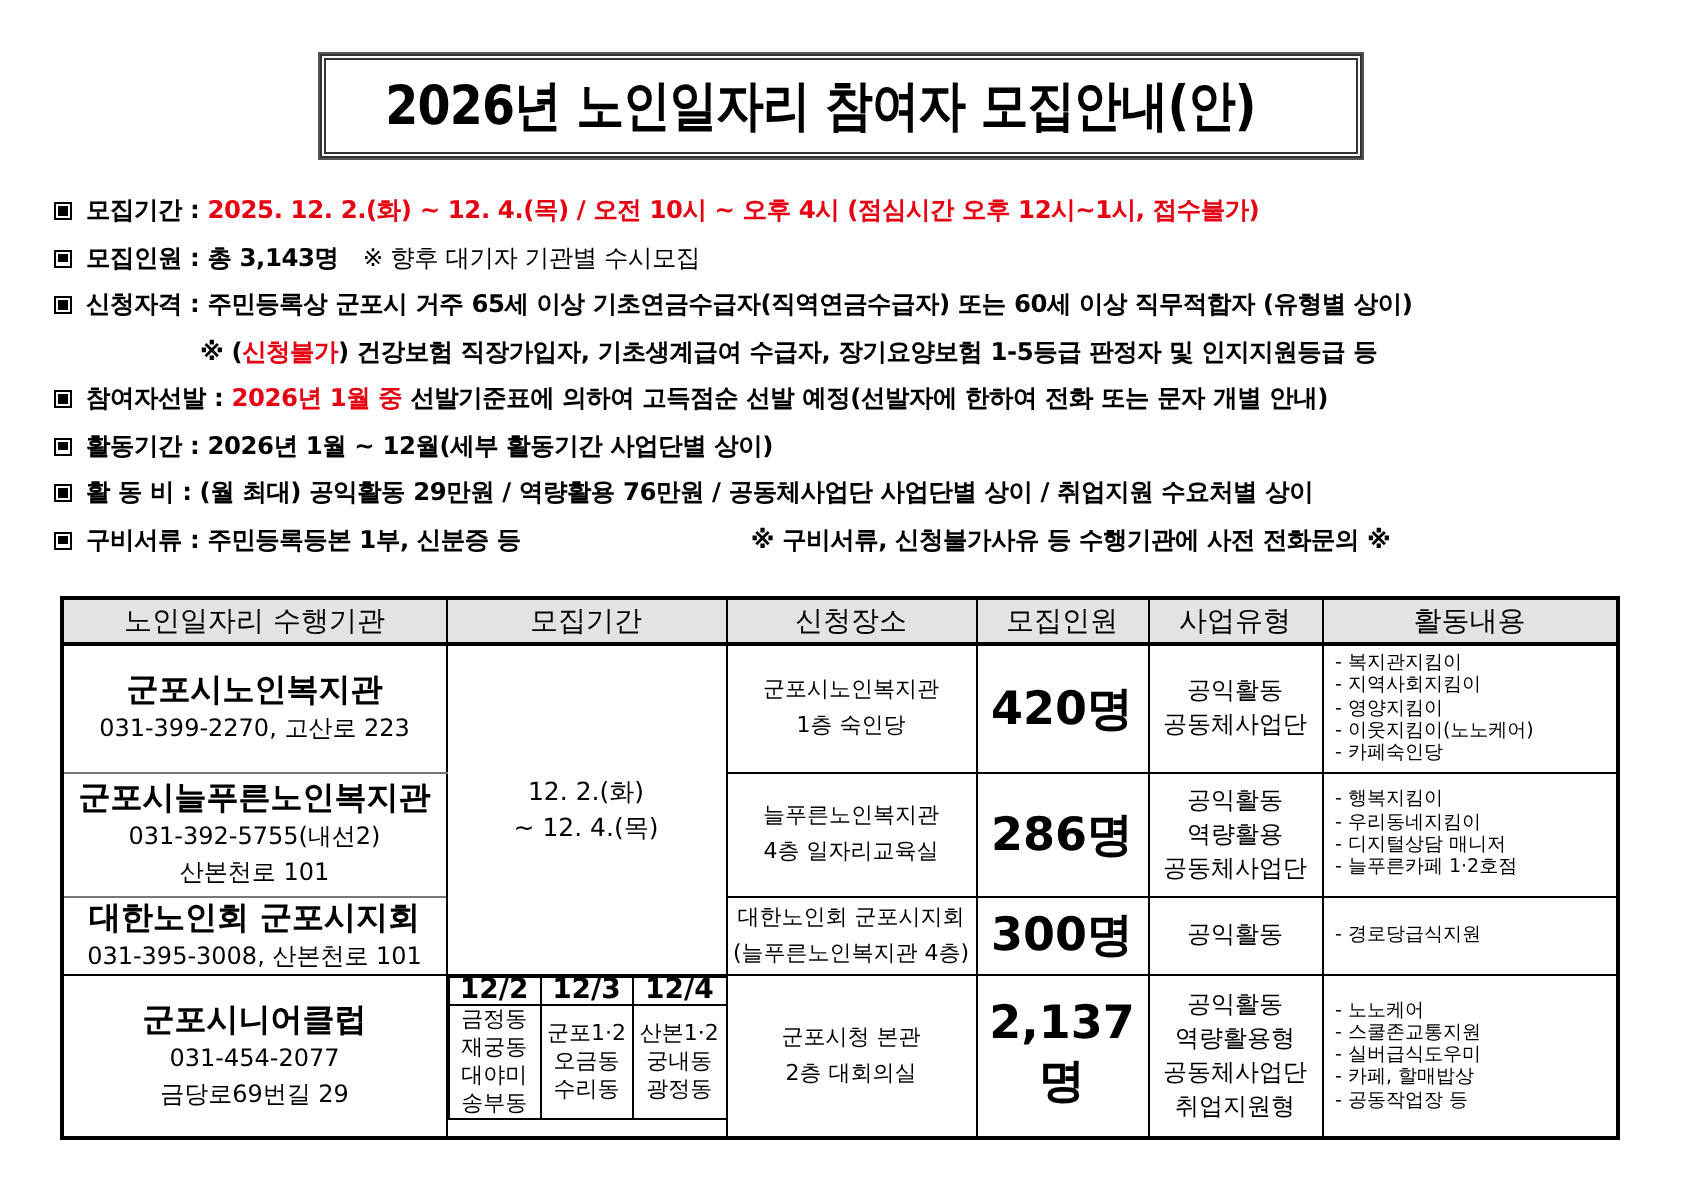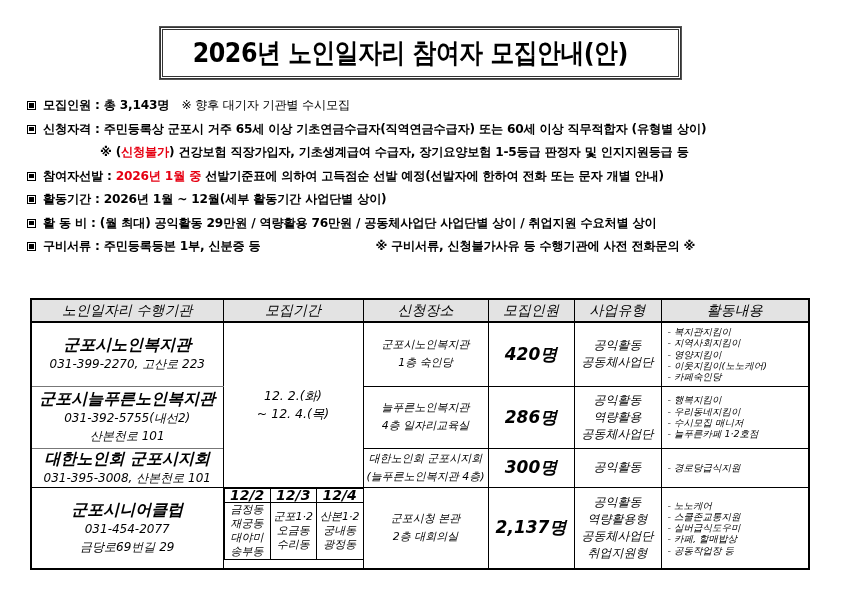--- a/index.html
+++ b/index.html
@@ -8,44 +8,47 @@
   .title-box .t { font-family: "DejaVu Sans", sans-serif; font-weight: bold; font-size: 27px; letter-spacing: -0.5px; transform: scaleX(0.88); white-space: nowrap; }
   .info { position: absolute; left: 27px; top: 94px; width: 800px; }
   .line { height: 23.5px; line-height: 23.5px; font-size: 12.2px; font-weight: bold; white-space: nowrap; letter-spacing: -0.2px; }
   .line.indent { padding-left: 73px; }
   .bullet { display: inline-block; width: 9px; height: 9px; border: 1.3px solid #000; position: relative; vertical-align: -1px; margin-right: 7px; box-sizing: border-box; }
   .bullet::after { content: ""; position: absolute; left: 1.3px; top: 1.3px; right: 1.3px; bottom: 1.3px; background: #000; }
   .red { color: #e60012; }
   .normal { font-weight: normal; }
   .note-right { margin-left: 115px; }
   table.main { position: absolute; left: 30px; top: 298px; width: 778px; border-collapse: collapse; table-layout: fixed; }
-  table.main td, table.main th { border: 1px solid #000; text-align: center; vertical-align: middle; padding: 0; font-style: italic; }
+  table.main td, table.main th { border: 1px solid #000; text-align: center; vertical-align: middle; padding: 0; }
   table.main th { background: #e3e3e3; font-weight: normal; font-size: 14px; height: 21px; border-bottom: 2px solid #000; transform-origin: center; }
   table.main { border: 2px solid #000; }
   .org-name { font-size: 16px; font-weight: bold; line-height: 20px; }
   .org-sub { font-size: 12px; line-height: 18px; }
   .place { font-size: 11px; line-height: 18px; }
-  .count { font-size: 17px; font-weight: bold; }
+  .count { font-size: 23px; font-weight: bold; }
   .type { font-size: 12px; line-height: 17px; }
   .acts { text-align: left !important; padding-left: 6px !important; font-size: 9.5px; line-height: 11.3px; }
   .period-main { font-size: 12.5px; line-height: 18px; }
   td.gray-b { border-bottom-color: #777 !important; }
   .sub-table { width: 100%; height: 100%; border-collapse: collapse; table-layout: fixed; }
   .sub-table td { border: 0; border-right: 1px solid #777; font-size: 11px; line-height: 14px; vertical-align: top; padding: 0; }
   .sub-table td:last-child { border-right: 0; text-align: center; }
   .sub-table tr.d td { border-bottom: 1px solid #000; font-weight: bold; font-size: 14px; height: 13px; line-height: 13px; vertical-align: middle; margin-left: 44px; }
 </style>
 </head>
 <body>
 
 <div class="title-box">
   <span class="t">2026년 노인일자리 참여자 모집안내(안)</span>
 </div>
 
 <div class="info">
+  <div class="line">
+    <span class="bullet"></span><span>모집기간 : </span><span class="red">2025. 12. 2.(화) ~ 12. 4.(목) / 오전 10시 ~ 오후 4시 (점심시간 오후 12시~1시, 접수불가)</span>
+  </div>
   <div class="line">
     <span class="bullet"></span><span>모집인원 : 총 3,143명</span>&nbsp;&nbsp;&nbsp;<span class="normal">※ 향후 대기자 기관별 수시모집</span>
   </div>
   <div class="line">
     <span class="bullet"></span><span>신청자격 : 주민등록상 군포시 거주 65세 이상 기초연금수급자(직역연금수급자) 또는 60세 이상 직무적합자 (유형별 상이)</span>
   </div>
   <div class="line indent">
     <span>※ (</span><span class="red">신청불가</span><span>) 건강보험 직장가입자, 기초생계급여 수급자, 장기요양보험 1-5등급 판정자 및 인지지원등급 등</span>
   </div>
   <div class="line">
@@ -122,21 +125,21 @@
       </td>
       <td><span class="count">286명</span></td>
       <td>
         <div class="type">공익활동</div>
         <div class="type">역량활용</div>
         <div class="type">공동체사업단</div>
       </td>
       <td class="acts">
         <div>- 행복지킴이</div>
         <div>- 우리동네지킴이</div>
-        <div>- 수시모집 매니저</div>
+        <div>- 디지털상담 매니저</div>
         <div>- 늘푸른카페 1·2호점</div>
       </td>
     </tr>
 
     <tr style="height:38px">
       <td>
         <div class="org-name">대한노인회 군포시지회</div>
         <div class="org-sub">031-395-3008, 산본천로 101</div>
       </td>
       <td>

